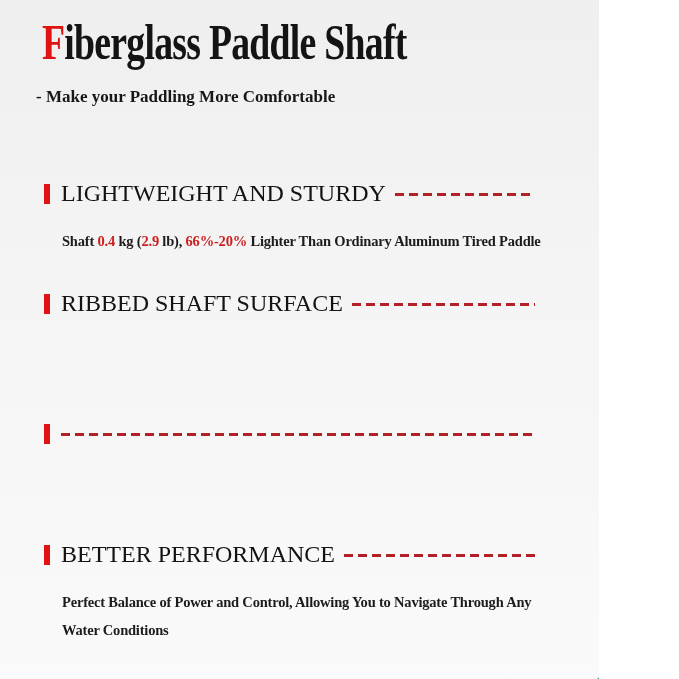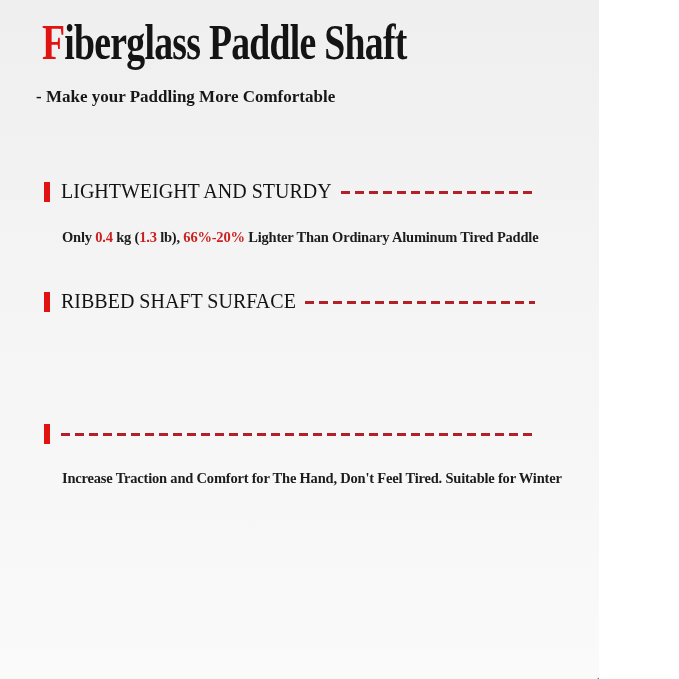--- a/index.html
+++ b/index.html
@@ -25,21 +25,21 @@
   }
   
   .feature{position:absolute;left:44px;right:64px;}
   .f1{top:180px}.f2{top:290px}.f3{top:424px}.f4{top:541px}
   .feature-head{display:flex;align-items:center;}
   .accent-bar{
     flex:none;width:6px;height:20px;
     background:var(--accent-red,#e01212);margin-right:11px;
   }
   .feature-heading{
-    flex:none;font-size:20px;font-weight:400;letter-spacing:0;
+    flex:none;font-size:24px;font-weight:400;letter-spacing:0;
     color:#131313;white-space:nowrap;padding-right:9px;
   }
   .dash-line{
     flex:1 1 auto;height:3px;margin-top:1px;
     background:repeating-linear-gradient(90deg,
       var(--dash-red,#b32128) 0px,var(--dash-red,#b32128) 9px,
       transparent 9px,transparent 14px);
   }
   .feature-body{
     margin:20px 0 0 18px;
@@ -61,43 +61,49 @@
   </div>
   <div class="subtitle">- Make your Paddling More Comfortable</div>
 
   <div class="feature f1">
     <div class="feature-head">
       <span class="accent-bar"></span>
       <span class="feature-heading">LIGHTWEIGHT AND STURDY</span>
       <span class="dash-line"></span>
     </div>
     <div class="feature-body">
-        <div class="body-line"><span>Only </span><span class="red">0.4</span><span> kg (</span><span class="red">1.3</span><span> lb), </span><span class="red">66%-20%</span><span> Lighter Than Ordinary Aluminum Tired Paddle</span></div>
+        <div class="body-line"><span>Shaft </span><span class="red">0.4</span><span> kg (</span><span class="red">2.9</span><span> lb), </span><span class="red">66%-20%</span><span> Lighter Than Ordinary Aluminum Tired Paddle</span></div>
       </div>
   </div>
 
   <div class="feature f2">
     <div class="feature-head">
       <span class="accent-bar"></span>
       <span class="feature-heading">RIBBED SHAFT SURFACE</span>
       <span class="dash-line"></span>
     </div>
   </div>
 
   <div class="feature f3">
     <div class="feature-head">
       <span class="accent-bar"></span>
       <span class="dash-line"></span>
     </div>
-    <div class="feature-body">
-        <div class="body-line"><span>Increase Traction and Comfort for The Hand, Don't Feel Tired. Suitable for Winter</span></div>
-      </div>
   </div>
 
   <div class="feature f4">
+    <div class="feature-head">
+      <span class="accent-bar"></span>
+      <span class="feature-heading">BETTER PERFORMANCE</span>
+      <span class="dash-line"></span>
+    </div>
+    <div class="feature-body">
+        <div class="body-line"><span>Perfect Balance of Power and Control, Allowing You to Navigate Through Any</span></div>
+        <div class="body-line"><span>Water Conditions</span></div>
+      </div>
   </div>
 
   <svg class="paddle" viewBox="0 0 99 679" xmlns="http://www.w3.org/2000/svg">
     <defs>
       <linearGradient id="bladeTopGrad" x1="0" y1="0" x2="1" y2="0">
         <stop offset="0" stop-color="#1d8f77"></stop>
         <stop offset="0.30" stop-color="#3bb295"></stop>
         <stop offset="0.44" stop-color="#17806b"></stop>
         <stop offset="0.52" stop-color="#0e6e58"></stop>
         <stop offset="0.62" stop-color="#7fc8c6"></stop>

